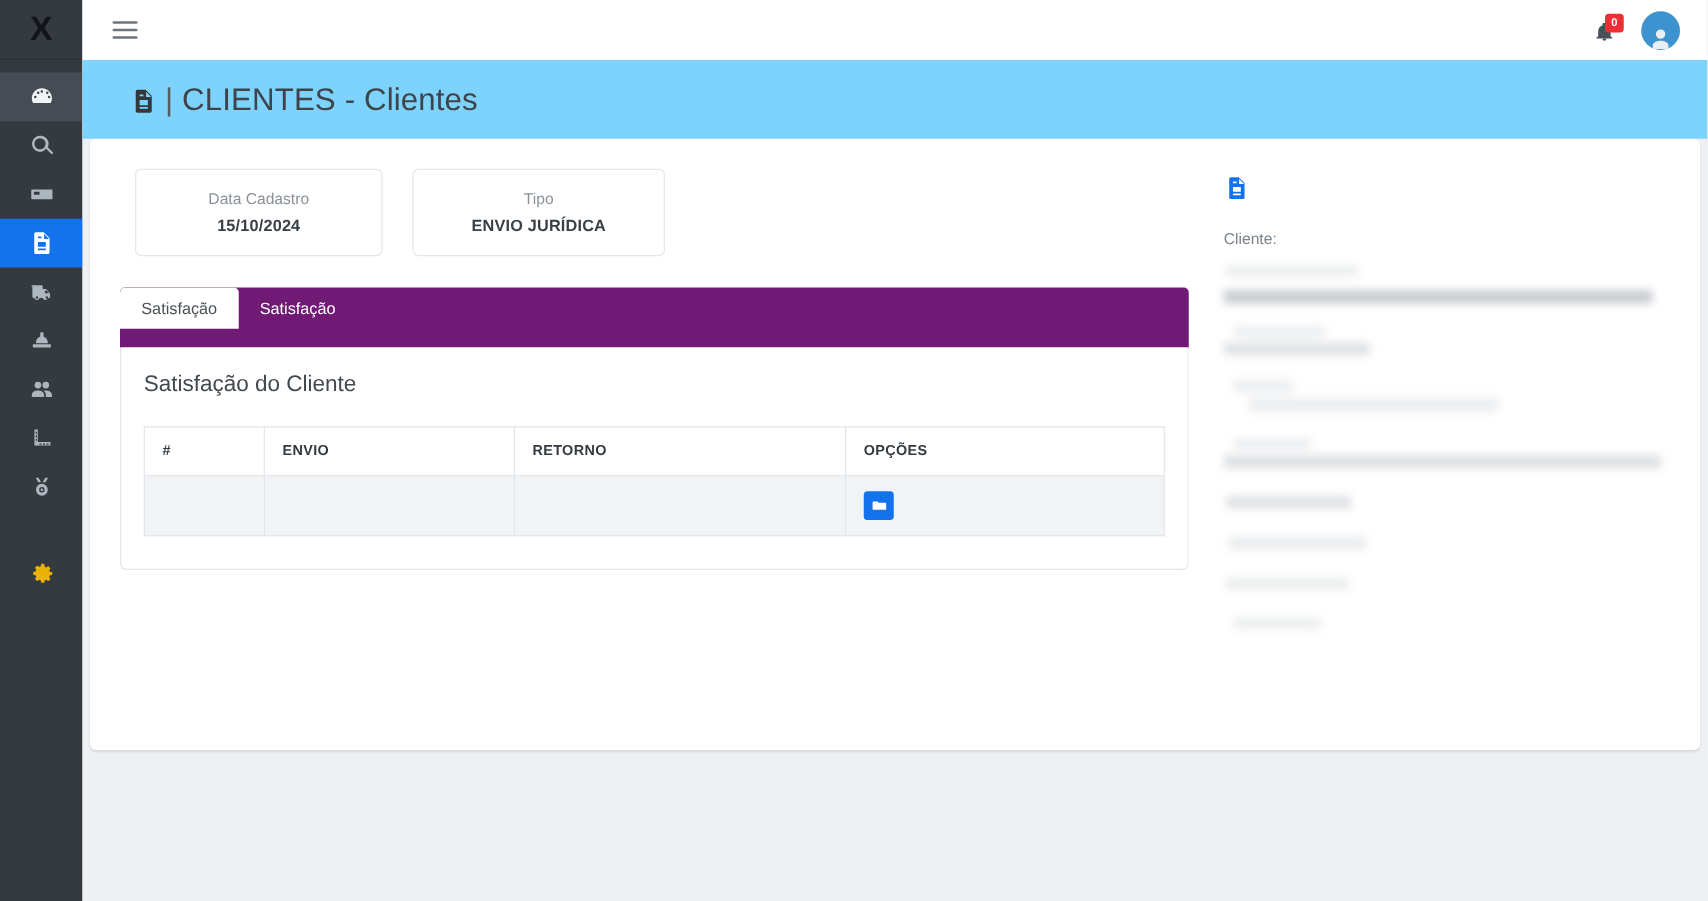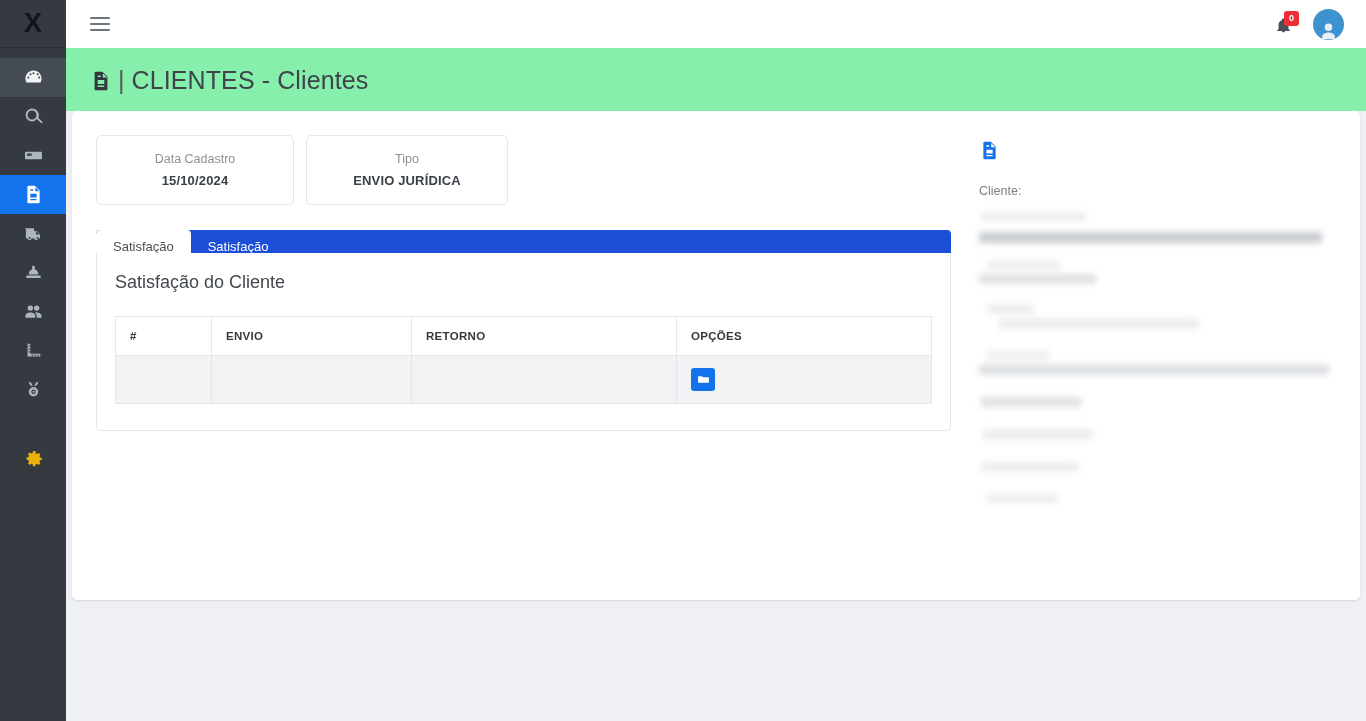--- a/index.html
+++ b/index.html
@@ -68,22 +68,22 @@
   .avatar {
     width: 31px; height: 31px; border-radius: 50%;
     background: #3d92d0;
     display: flex; align-items: flex-end; justify-content: center;
     overflow: hidden; cursor: pointer;
   }
   .avatar svg { width: 21px; height: 21px; fill: #e9eef2; margin-bottom: -1px; }
 
   
   .page-head {
-    background: #86efac;
-    padding: 18px 0 16px 24px;
+    background: #7dd3fc;
+    padding: 18px 0 16px 38px;
     display: flex; align-items: center; gap: 2px;
     flex-shrink: 0;
   }
   .page-head .doc-ic { width: 22px; height: 24px; fill: #33383d; margin-right: 4px; }
   .page-title {
     font-size: 25px; color: #3e444a; font-weight: 400;
     letter-spacing: .1px; white-space: nowrap;
   }
   .page-title .bar { color: #555b61; margin: 0 7px 0 0; }
 
@@ -109,31 +109,32 @@
 
   
   .info-row { display: flex; gap: 12px; }
   .info-box {
     border: 1px solid #e3e6ea;
     border-radius: 5px;
     min-width: 198px;
     padding: 16px 26px 16px 26px;
     text-align: center;
     background: #fff;
+    margin-left: 12px;
   }
   .info-box.wide { min-width: 202px; }
   .info-label { font-size: 12.5px; color: #8a9199; margin-bottom: 7px; }
   .info-value { font-size: 13px; color: #3a4046; font-weight: 700; letter-spacing: .15px; text-align: center; }
 
   
   .tabs {
     display: flex; margin-top: 25px;
-    background: #1d4ed8;
+    background: #701a75;
     border-top-left-radius: 4px; border-top-right-radius: 4px;
-    height: 23px; overflow: hidden;
+    height: 48px; overflow: hidden;
   }
   .tab {
     padding: 0 17px; height: 33px;
     display: flex; align-items: center;
     font-size: 13px; color: #ffffff; cursor: pointer;
   }
   .tab.active {
     background: #ffffff; color: #4a5056;
     border-top-left-radius: 4px; border-top-right-radius: 4px;
   }

